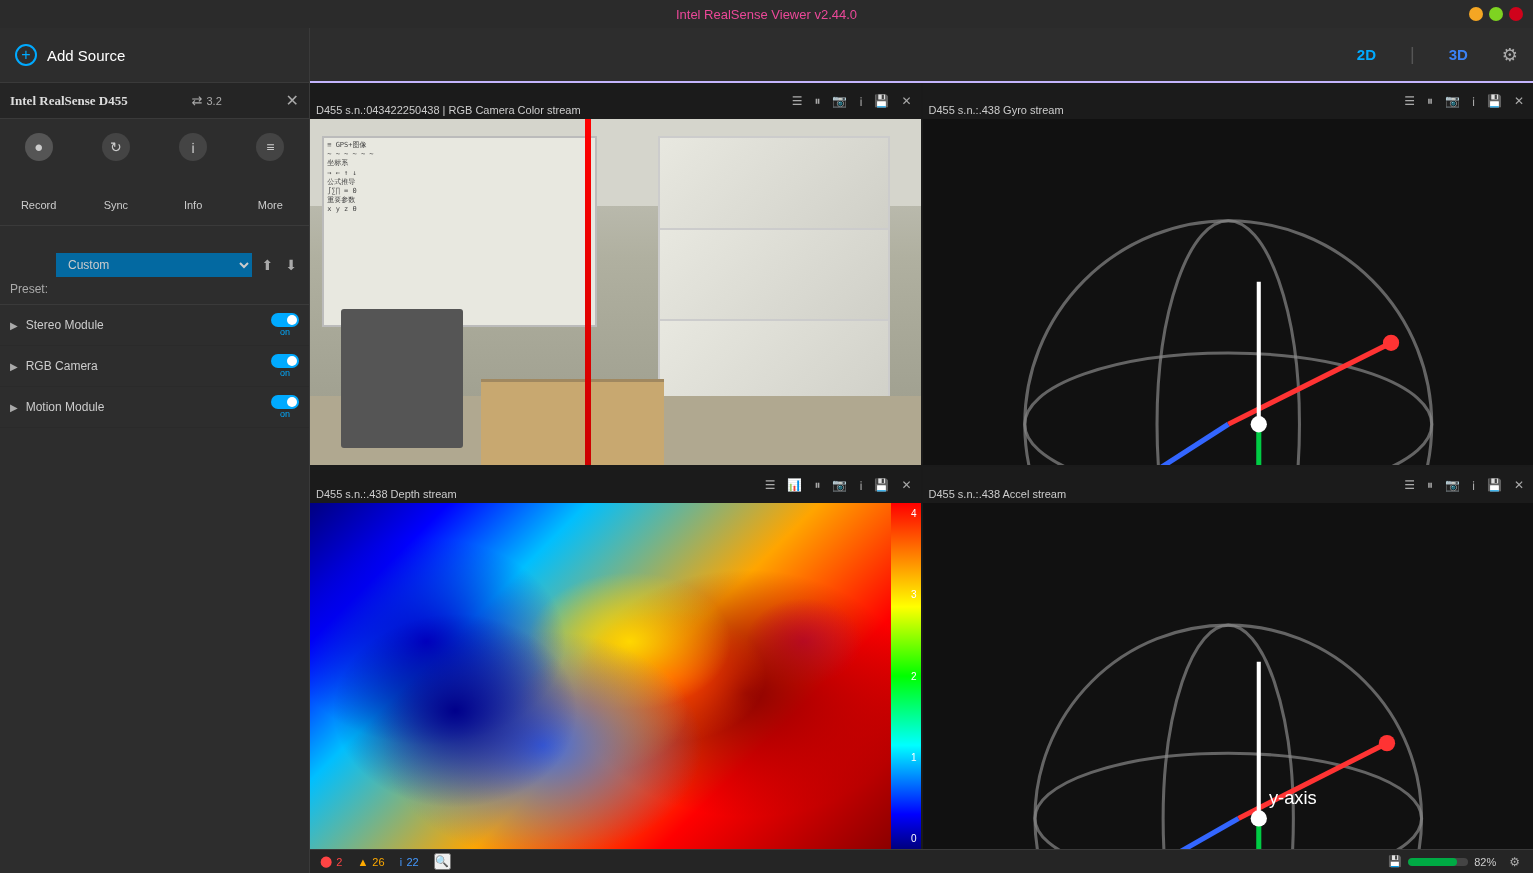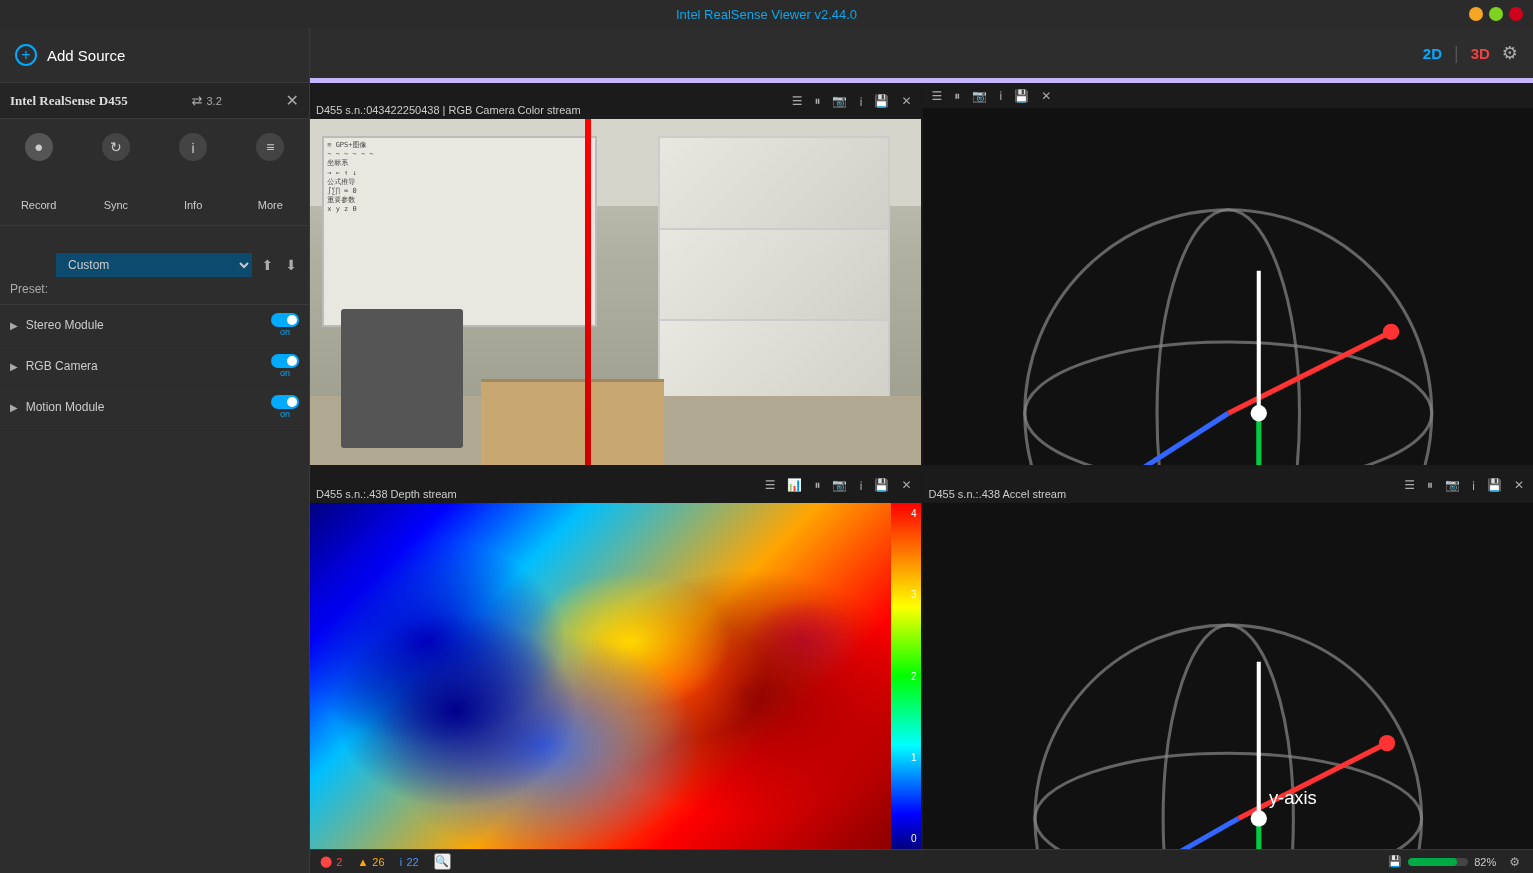--- a/index.html
+++ b/index.html
@@ -22,21 +22,21 @@
       align-items: center;
       justify-content: space-between;
       padding: 0 10px;
       flex-shrink: 0;
     }
     .title-bar-center {
       position: absolute;
       left: 50%;
       transform: translateX(-50%);
       font-size: 13px;
-      color: #0ea5e9;
+      color: #ec4899;
     }
     .title-bar-controls {
       display: flex;
       gap: 6px;
       margin-left: auto;
     }
     .win-btn {
       width: 14px; height: 14px;
       border-radius: 50%;
       border: none;
@@ -146,21 +146,21 @@
     .preset-row {
       display: flex;
       align-items: center;
       padding: 8px 10px;
       gap: 8px;
       border-bottom: 1px solid #3a3a3a;
     }
     .preset-label { font-size: 12px; color: #aaa; margin-top: 48px; }
     .preset-select {
       flex: 1;
-      background: #0c4a6e;
+      background: #0369a1;
       color: #ccc;
       border: none;
       padding: 4px 8px;
       font-size: 12px;
       cursor: pointer;
     }
     .preset-action-btn {
       background: none; border: none; color: #aaa;
       cursor: pointer; font-size: 14px; padding: 2px;
     }
@@ -202,30 +202,30 @@
     }
 
     
     .view-controls-bar {
       height: 55px;
       background: #2d2d2d;
       display: flex;
       align-items: center;
       justify-content: flex-end;
       padding: 0 15px;
-      gap: 4px;
-      border-bottom: 5px solid #c4b5fd;
+      gap: 26px;
+      border-bottom: 2px solid #c4b5fd;
     }
     .view-btn {
       background: none; border: none;
       font-size: 15px; font-weight: bold;
       cursor: pointer; padding: 4px 8px;
     }
     .view-btn-2d { color: #00aaff; }
-    .view-btn-3d { color: #ef4444; }
+    .view-btn-3d { color: #3b82f6; }
     .view-divider { color: #555; font-size: 18px; }
     .settings-icon-btn {
       background: none; border: none; color: #aaa;
       cursor: pointer; font-size: 18px;
     }
 
     
     .stream-grid {
       flex: 1;
       display: grid;
@@ -552,20 +552,21 @@
             <div class="office-floor"></div>
             <div class="office-chair"></div>
             <div class="office-desk"></div>
             <div class="red-bar" style="left:45%"></div>
           </div>
         </div>
       </div>
 
       <div class="stream-panel">
         <div class="stream-header">
+          <span class="stream-title">D455 s.n.:.438 Gyro stream</span>
           <button class="stream-icon-btn">☰</button>
           <button class="stream-icon-btn">⏸</button>
           <button class="stream-icon-btn">📷</button>
           <button class="stream-icon-btn">ℹ</button>
           <button class="stream-icon-btn">💾</button>
           <button class="stream-icon-btn">✕</button>
         </div>
         <div class="motion-stream-content">
           <svg class="gyro-svg" viewBox="0 0 300 300">
 

